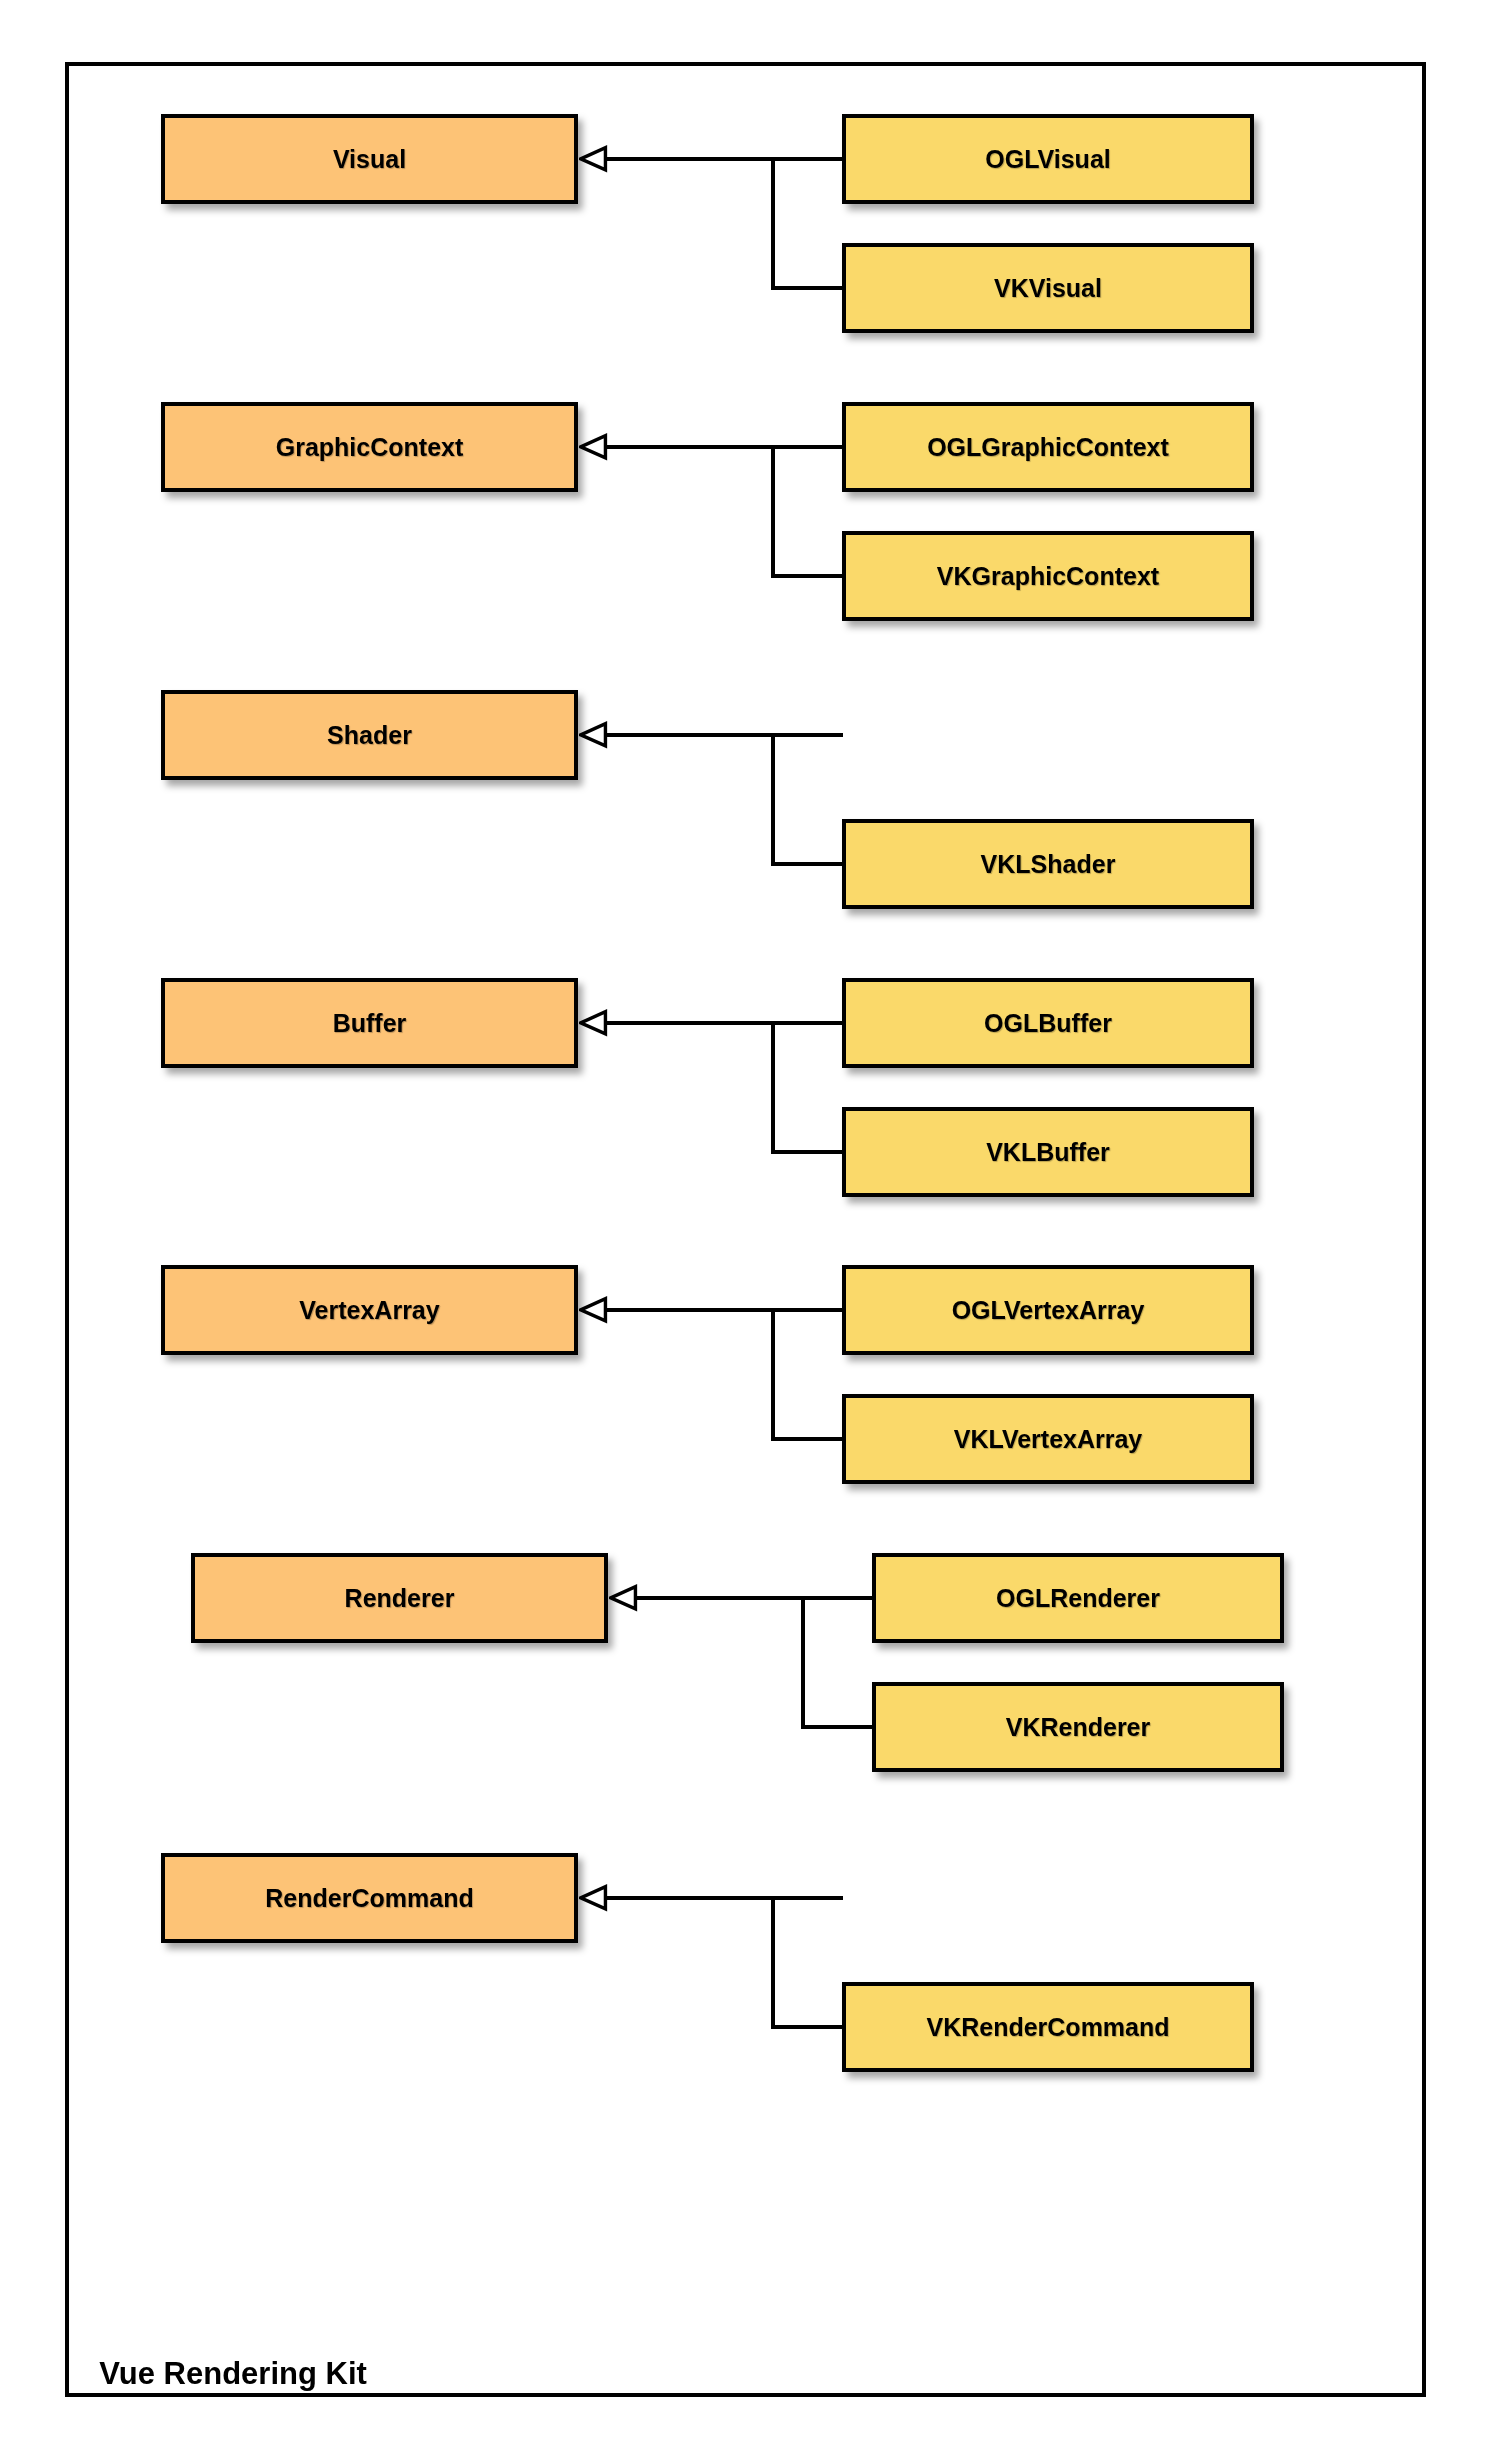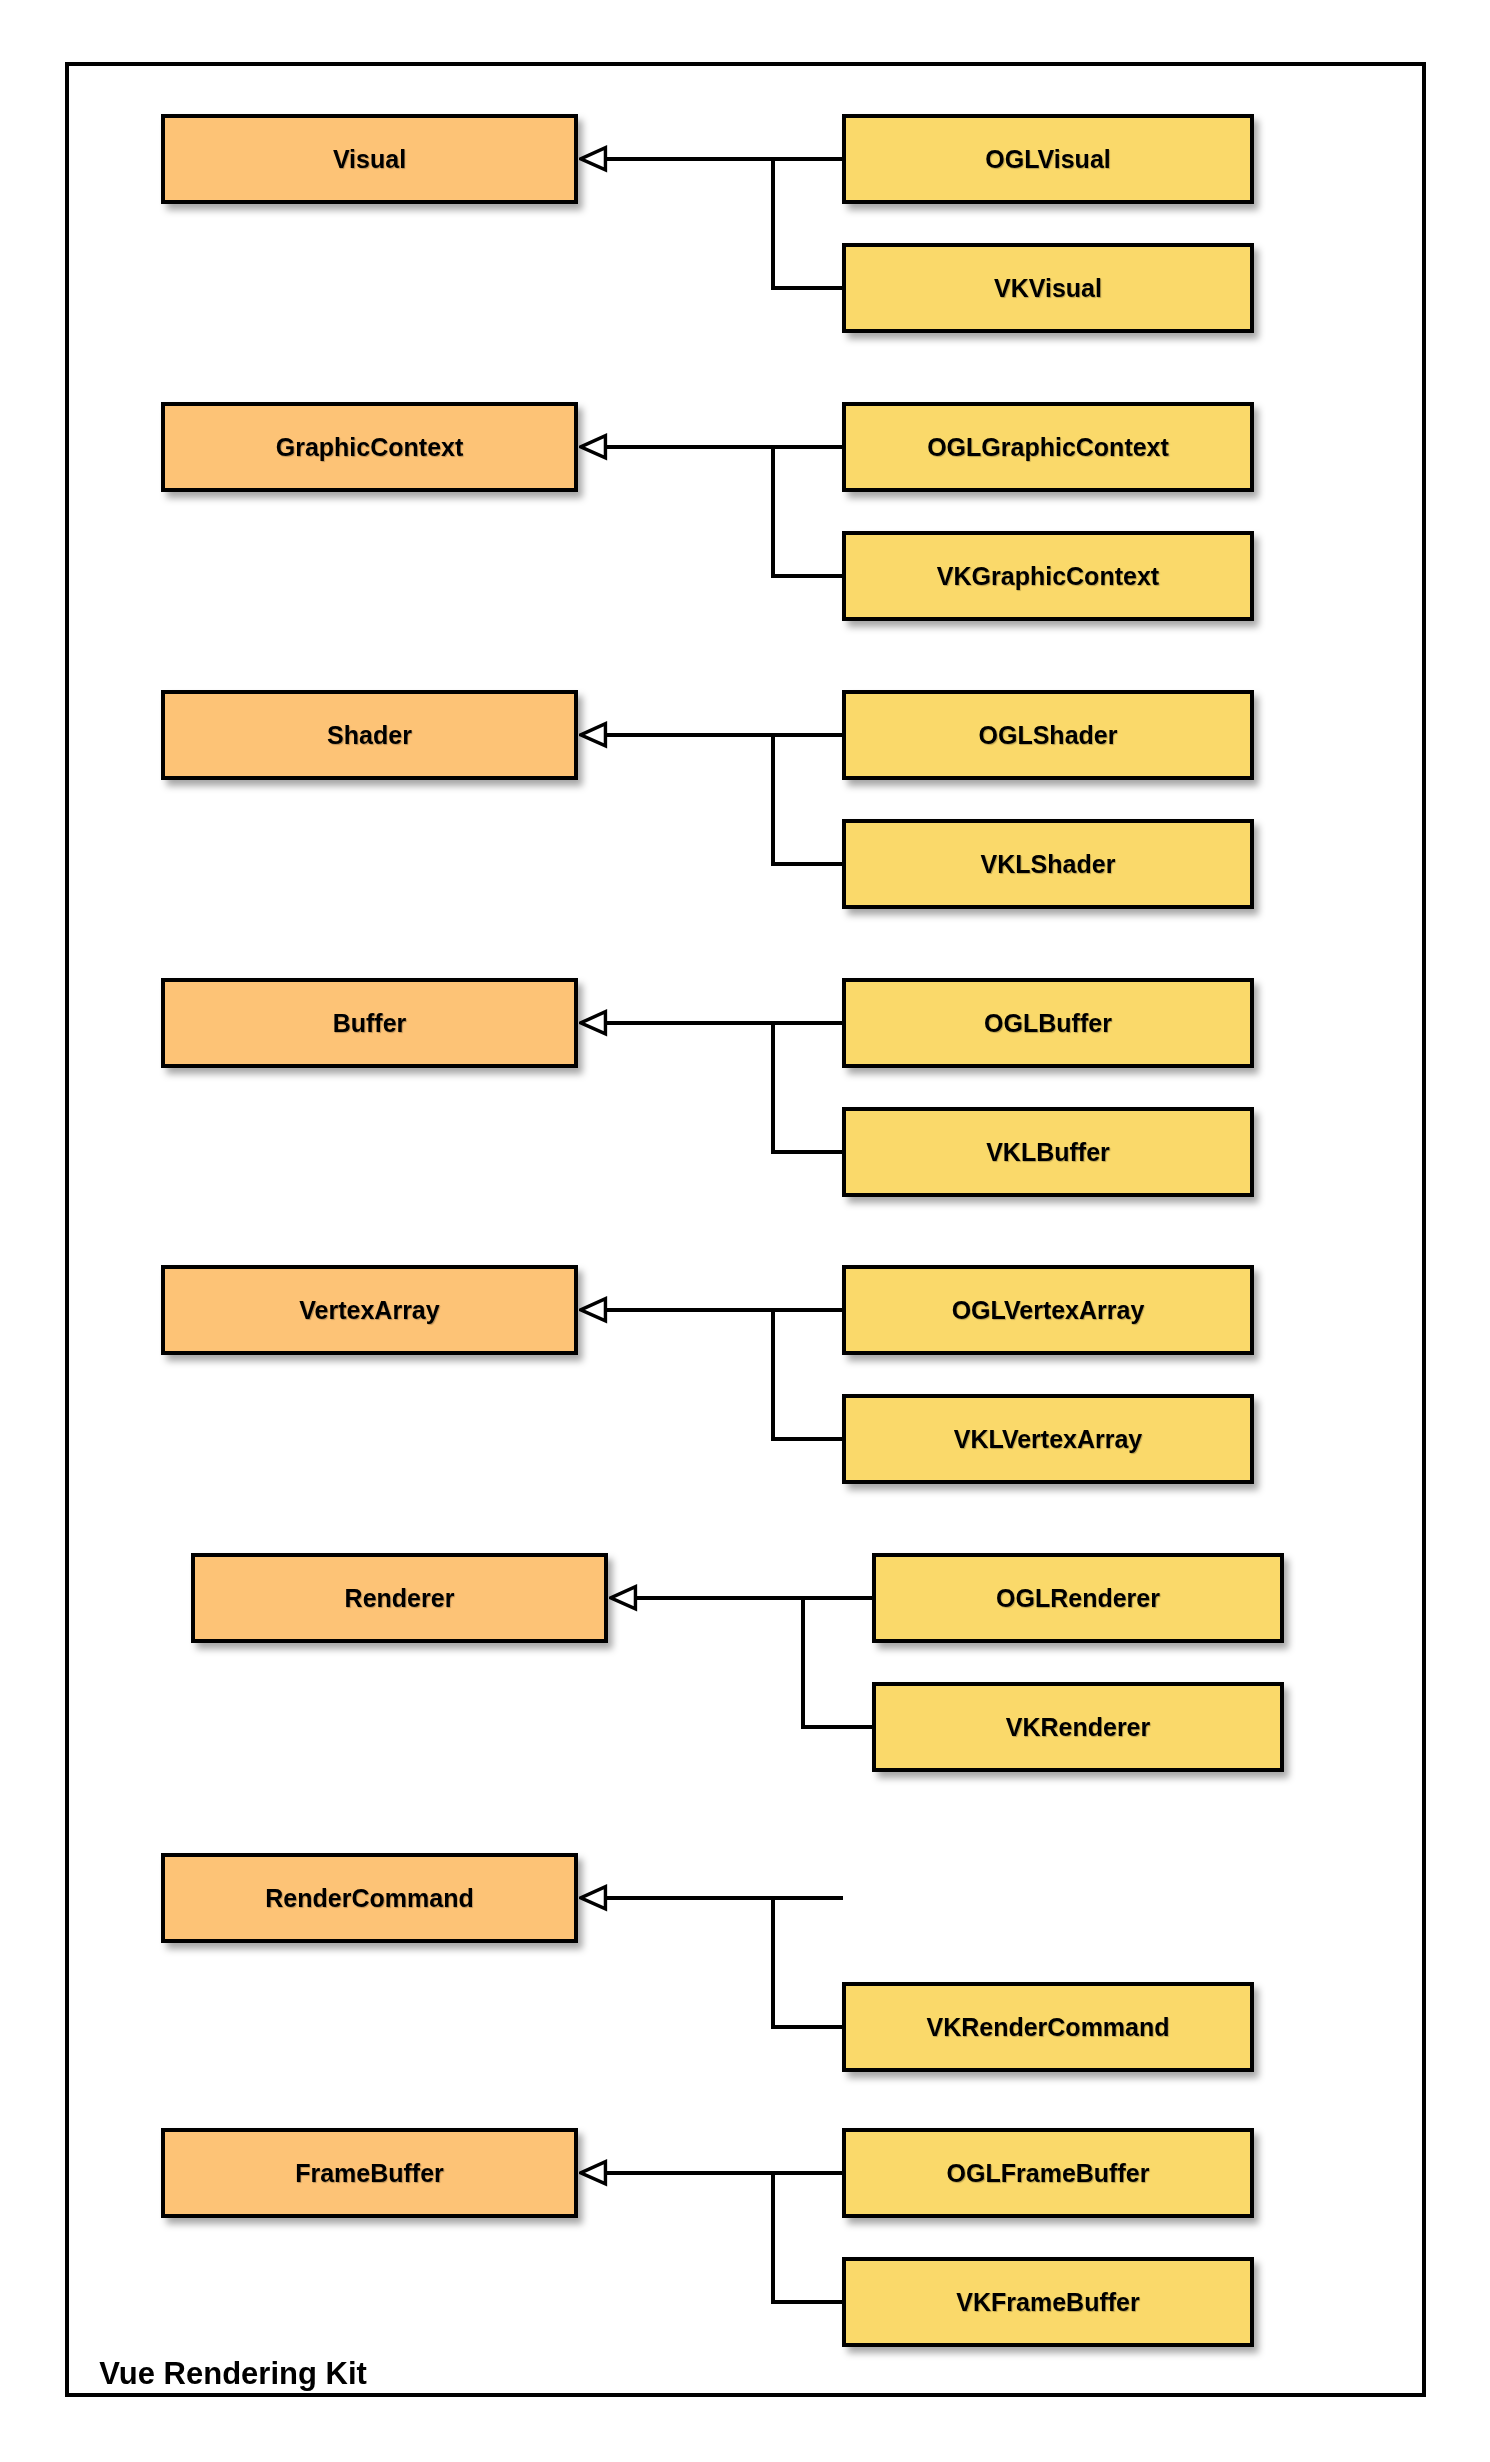--- a/index.html
+++ b/index.html
@@ -129,23 +129,20 @@
     <div class="group g2">
       <div class="box base">
         <span>Shader</span>
       </div>
       <svg class="arrowhead" viewBox="0 0 34 33">
         <polygon points="2,16 31,3 31,29" fill="#ffffff" stroke="#000000" stroke-width="4"></polygon>
       </svg>
       <div class="line main-line"></div>
       <div class="line v-line"></div>
       <div class="line low-line"></div>
-      <div class="box derived d1">
-        <span>OGLShader</span>
-      </div>
       <div class="box derived d2">
         <span>VKLShader</span>
       </div>
     </div>
 
     <div class="group g3">
       <div class="box base">
         <span>Buffer</span>
       </div>
       <svg class="arrowhead" viewBox="0 0 34 33">
@@ -206,34 +203,17 @@
         <polygon points="2,16 31,3 31,29" fill="#ffffff" stroke="#000000" stroke-width="4"></polygon>
       </svg>
       <div class="line main-line"></div>
       <div class="line v-line"></div>
       <div class="line low-line"></div>
       <div class="box derived d2">
         <span>VKRenderCommand</span>
       </div>
     </div>
 
-    <div class="group g7">
-      <div class="box base">
-        <span>FrameBuffer</span>
-      </div>
-      <svg class="arrowhead" viewBox="0 0 34 33">
-        <polygon points="2,16 31,3 31,29" fill="#ffffff" stroke="#000000" stroke-width="4"></polygon>
-      </svg>
-      <div class="line main-line"></div>
-      <div class="line v-line"></div>
-      <div class="line low-line"></div>
-      <div class="box derived d1">
-        <span>OGLFrameBuffer</span>
-      </div>
-      <div class="box derived d2">
-        <span>VKFrameBuffer</span>
-      </div>
-    </div>
 
     <div id="kit-title">Vue Rendering Kit</div>
   </div>
 </div>
 
 
 </body></html>

